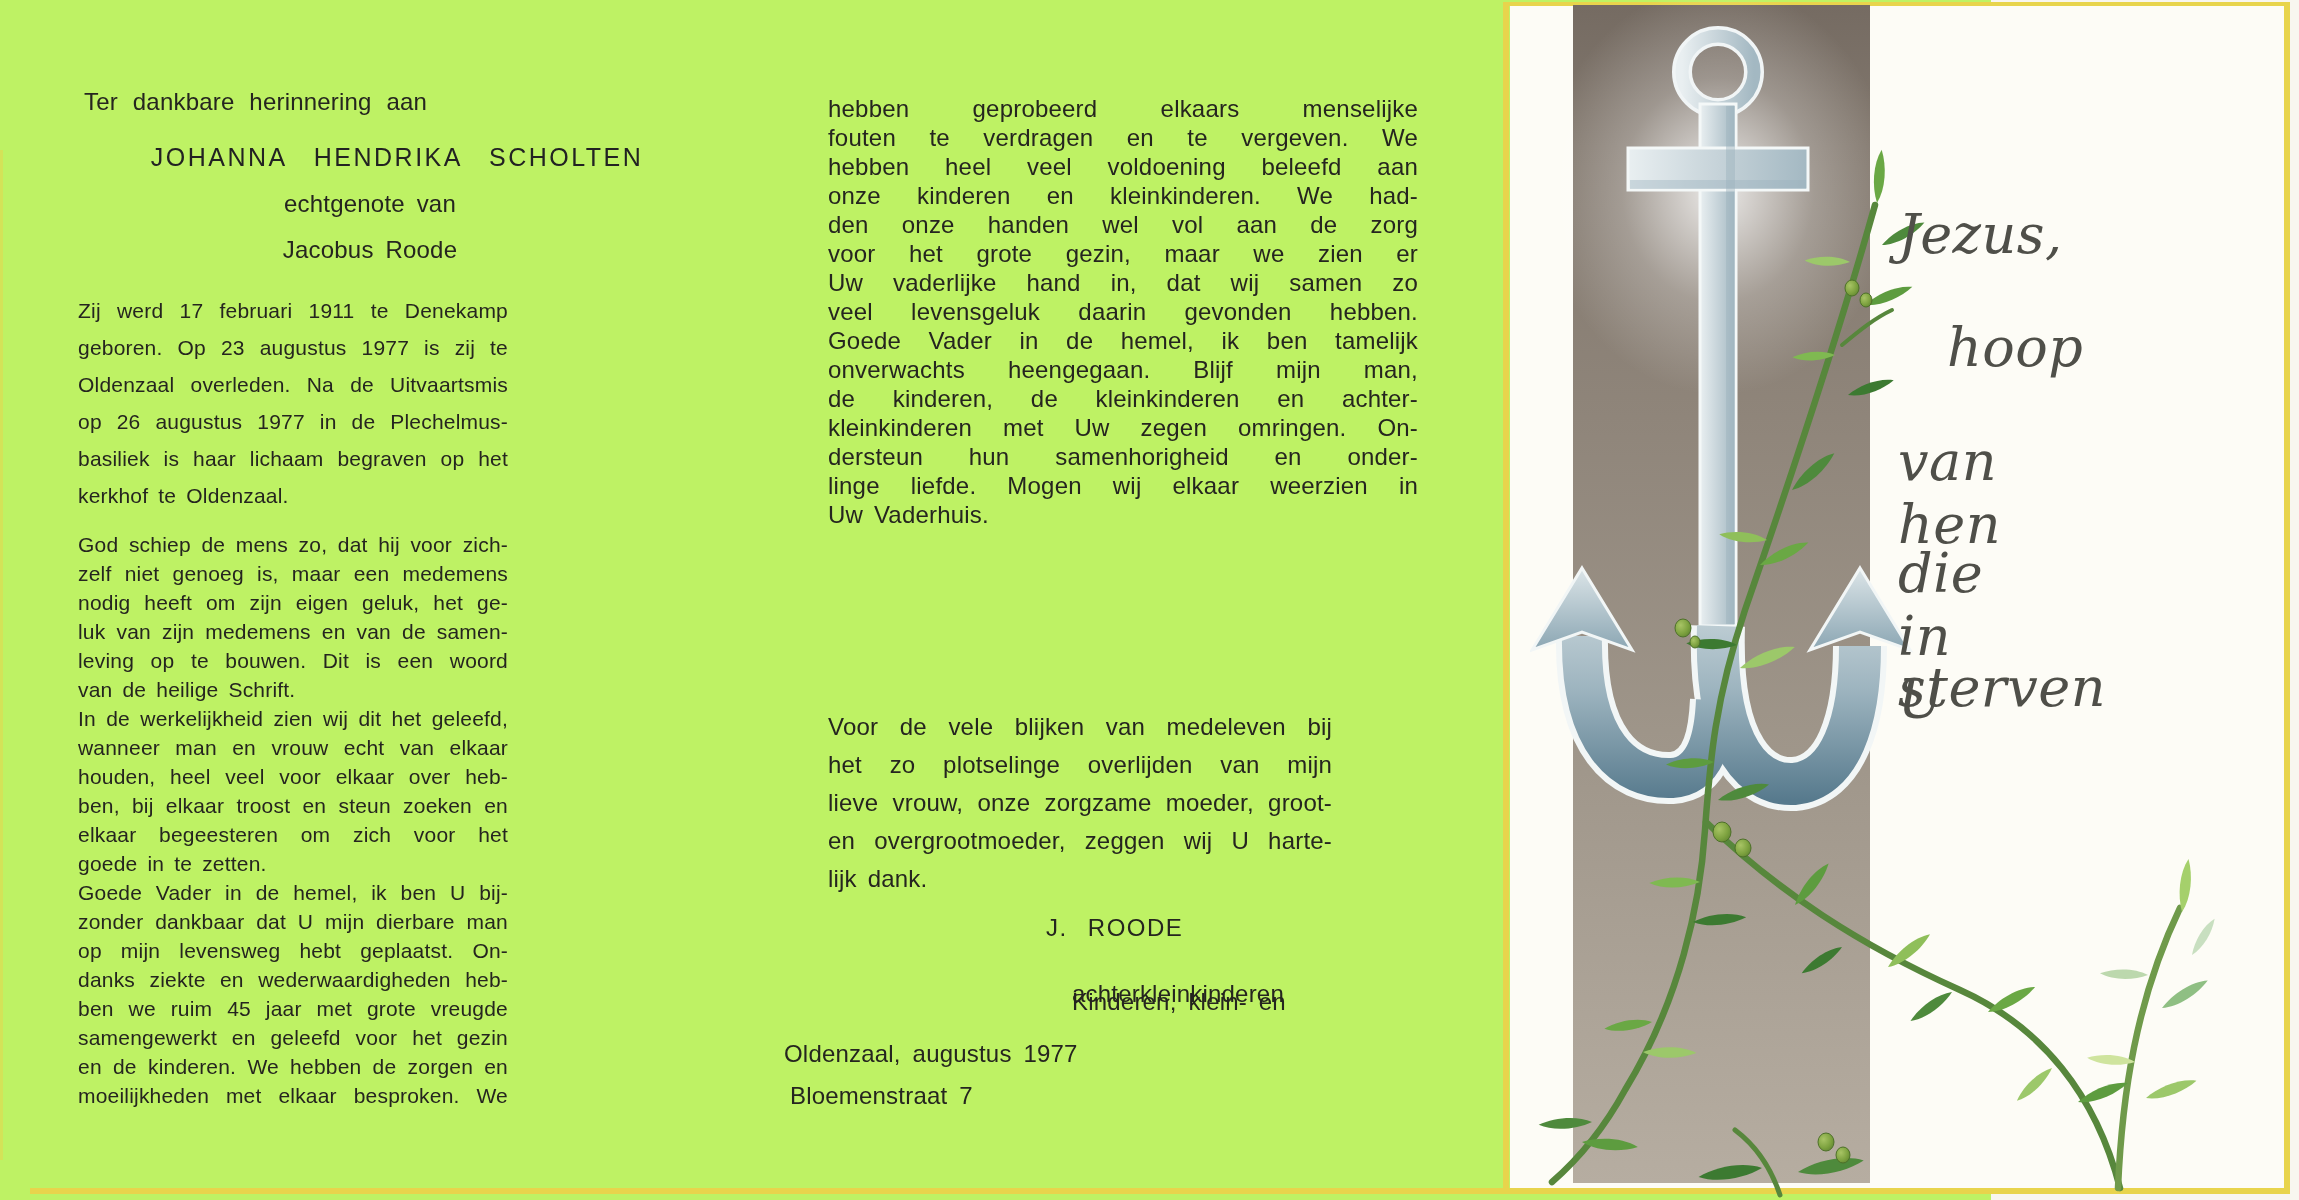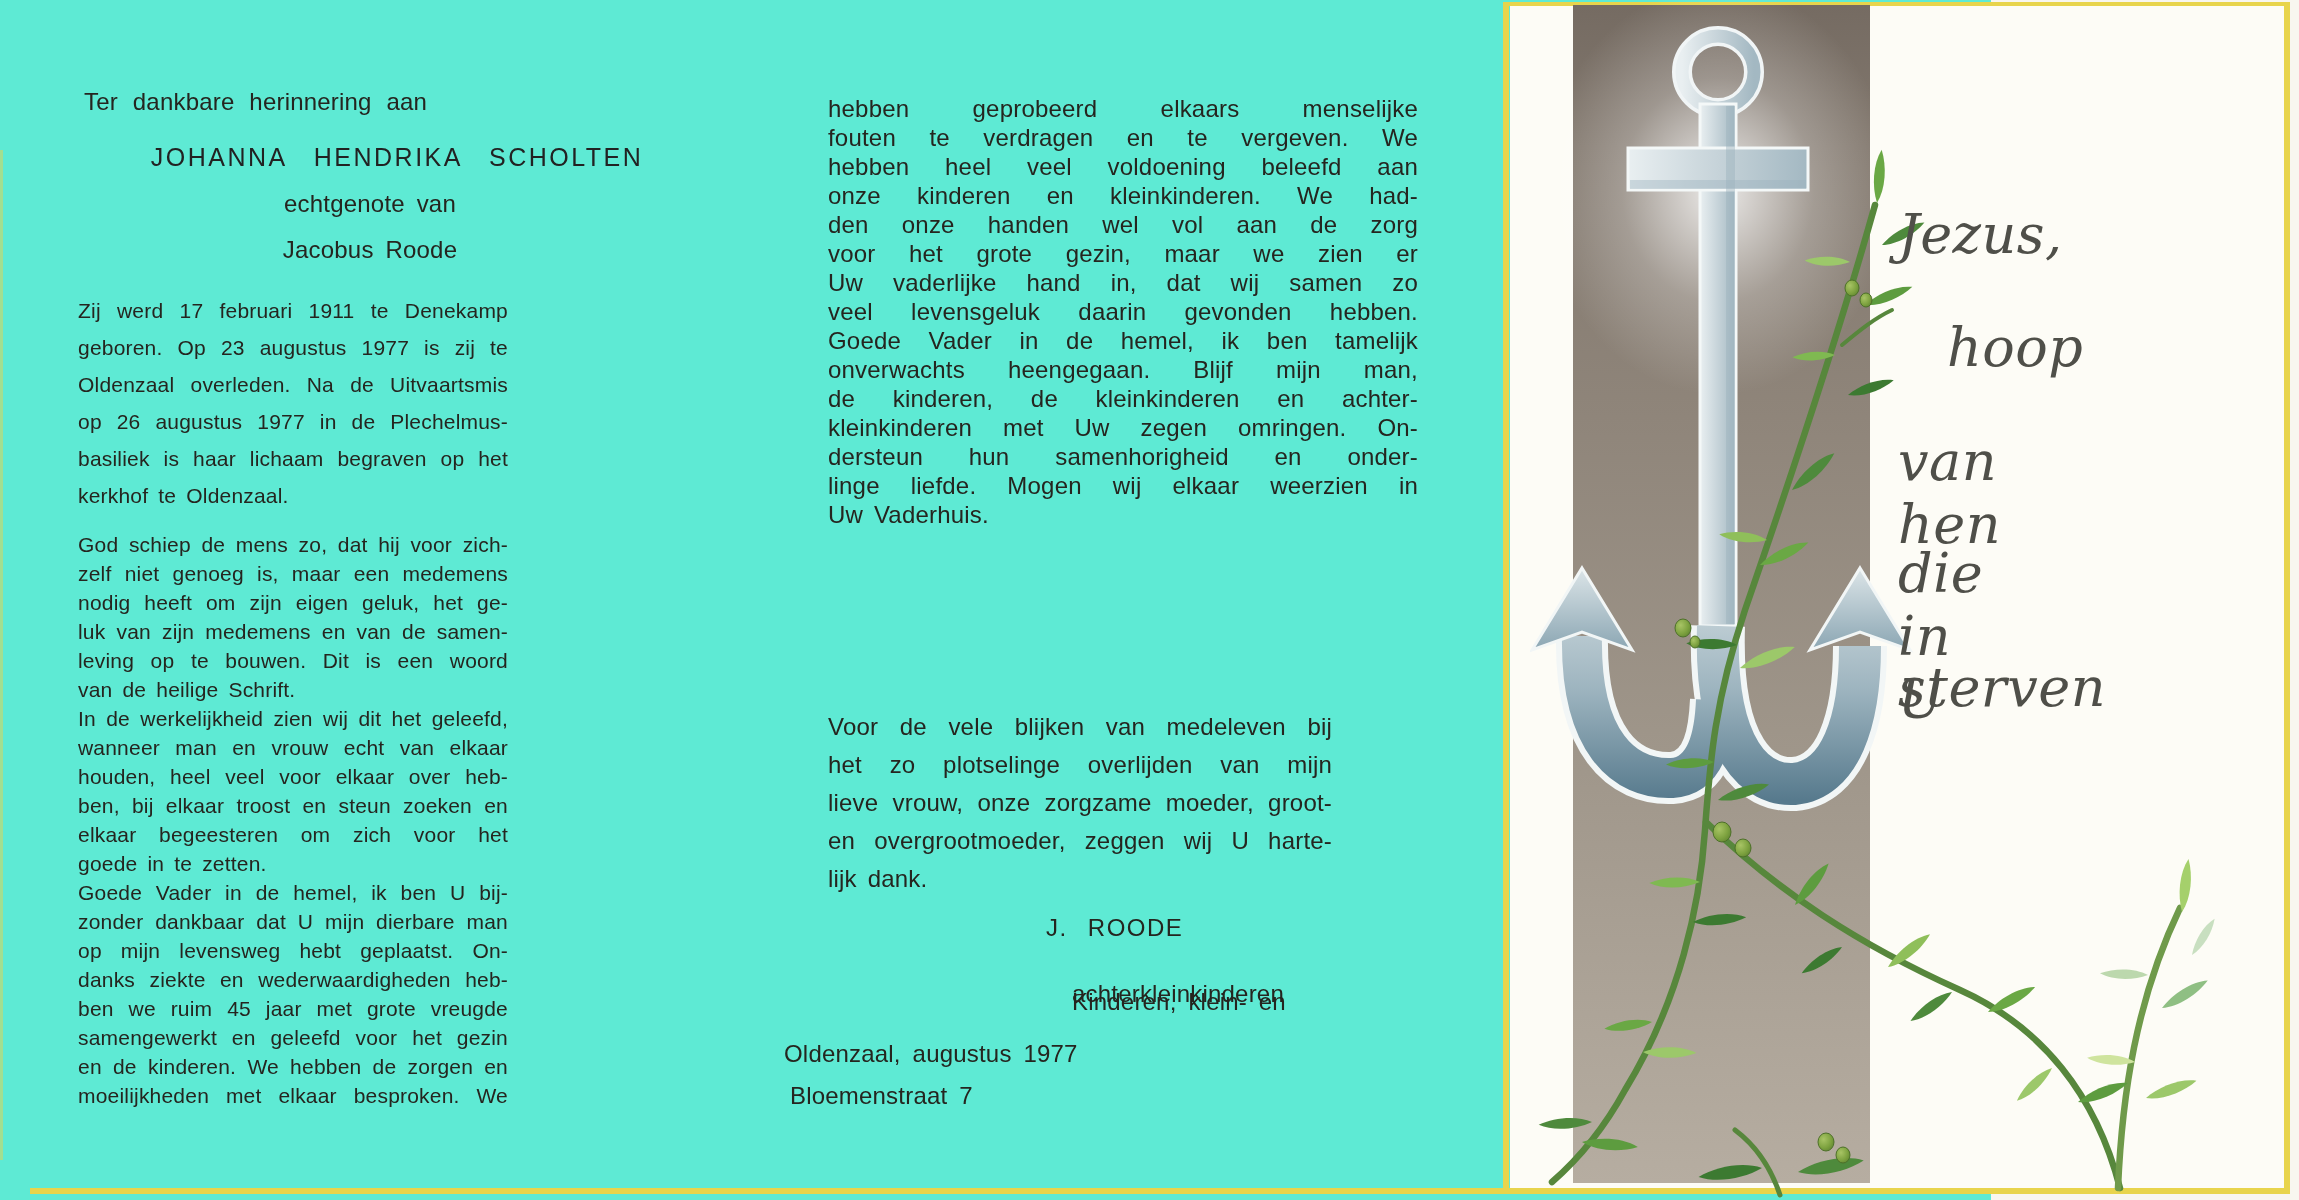--- a/index.html
+++ b/index.html
@@ -1,17 +1,17 @@
 <!DOCTYPE html>
 <html><head>
 <meta charset="utf-8">
 <style>
   html,body{margin:0;padding:0;}
   body{width:2299px;height:1200px;background:#f8f6ef;overflow:hidden;}
-  #card{position:relative;width:1991px;height:1200px;background:#5eead4;font-family:"Liberation Sans",sans-serif;}
+  #card{position:relative;width:1991px;height:1200px;background:#bef264;font-family:"Liberation Sans",sans-serif;}
   .tblock{position:absolute;color:#25251f;letter-spacing:.2px;word-spacing:4px;}
   .left-col{font-size:21px;}
   .mid-col{font-size:24px;}
   .bio .tline{line-height:37px;}
   .med .tline{line-height:29px;}
   .cont .tline{line-height:29px;}
   .thanks .tline{line-height:38px;}
   .tline{text-align:justify;text-align-last:justify;}
   .tline.nj{text-align-last:left;}
   .single{position:absolute;color:#25251f;font-size:24px;word-spacing:5px;letter-spacing:.2px;}

